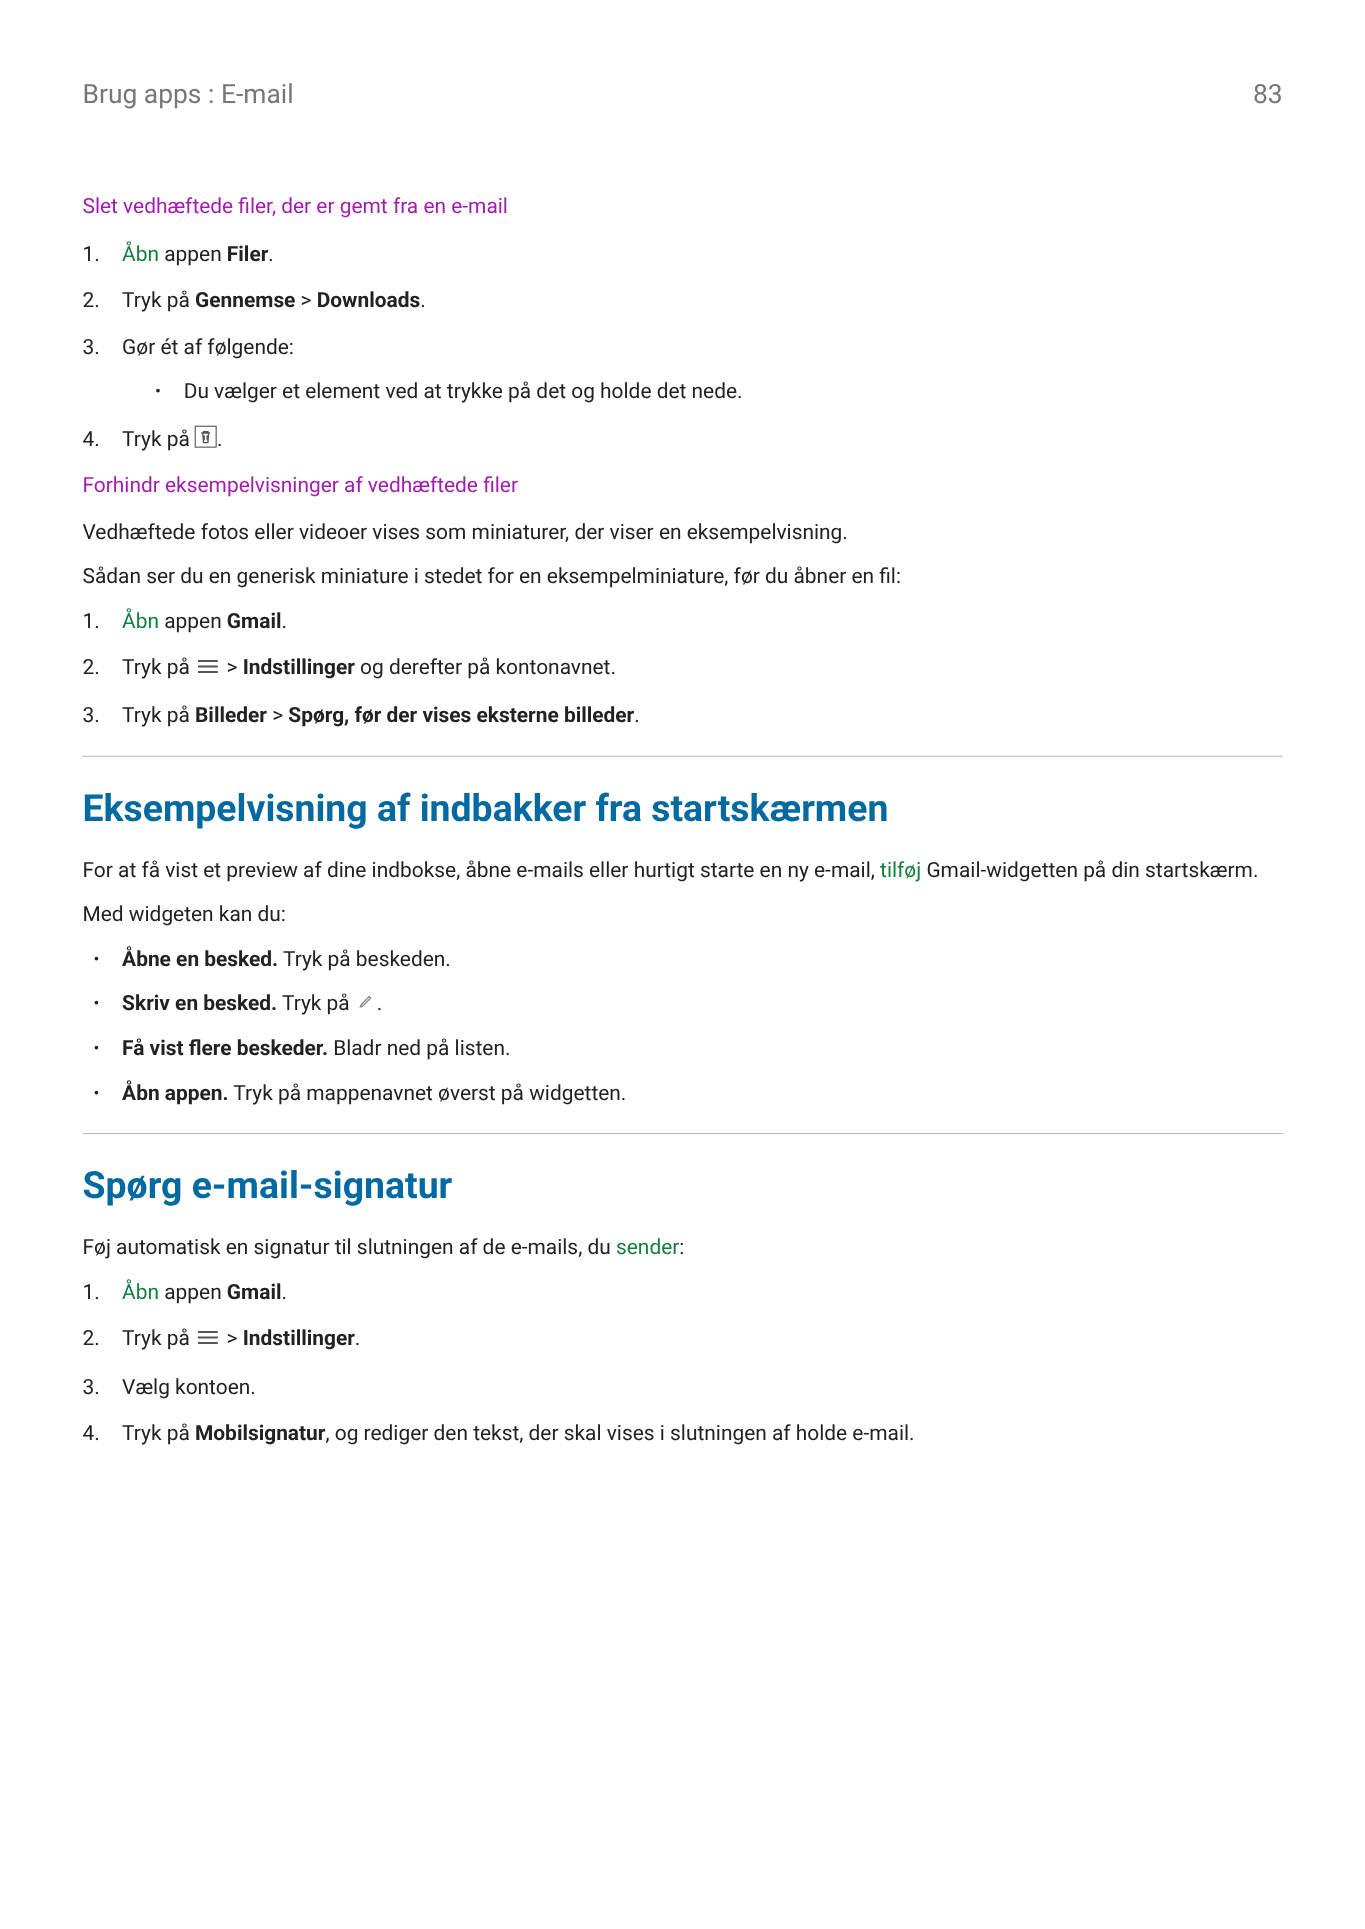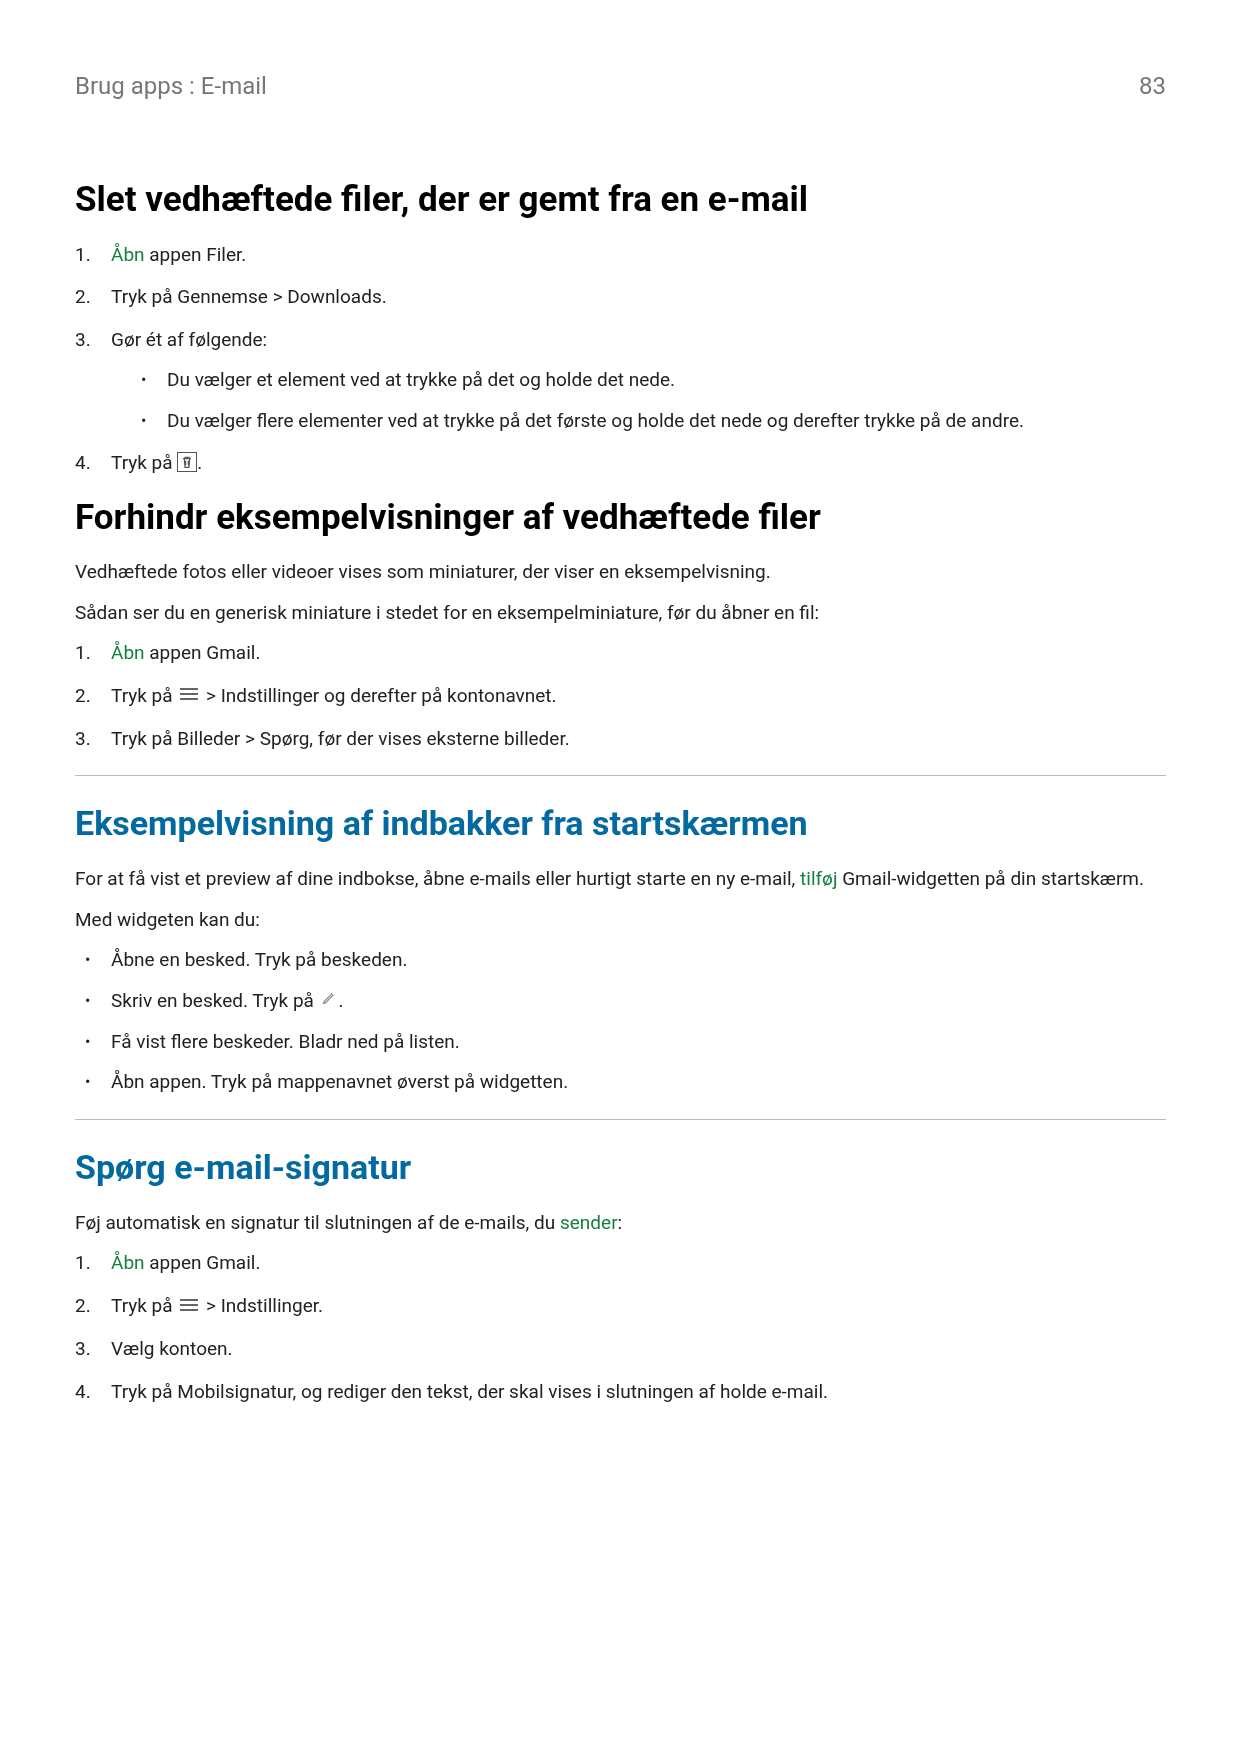--- a/index.html
+++ b/index.html
@@ -22,23 +22,23 @@
       justify-content: space-between;
       align-items: flex-start;
       color: #777;
       font-size: 24px;
       margin-bottom: 70px;
     }
     .header .page-num {
       font-size: 24px;
     }
     h2 {
-      font-size: 35px;
-      font-weight: 700;
-      color: #000000;
+      font-size: 19px;
+      font-weight: 400;
+      color: #a21caf;
       margin-bottom: 14px;
       margin-top: 8px;
     }
     h1 {
       font-size: 34px;
       font-weight: 700;
       color: #0369a1;
       margin-top: 22px;
       margin-bottom: 16px;
     }
@@ -87,21 +87,21 @@
     }
     .nested li::before {
       left: 10px;
       content: "•";
     }
     a, .link {
       color: #15803d;
       text-decoration: none;
     }
     b, strong {
-      font-weight: 400;
+      font-weight: 700;
     }
     hr {
       border: none;
       border-top: 1.3px solid #bbb;
       margin: 22px 0 4px 0;
     }
     .icon-inline {
       display: inline-block;
       vertical-align: middle;
       margin: 0 2px;
@@ -131,21 +131,20 @@
   <li>
     <a class="link">Åbn</a><span> appen </span><b>Filer</b><span>.</span>
   </li>
   <li>
     <span>Tryk på </span><b>Gennemse</b><span> &gt; </span><b>Downloads</b><span>.</span>
   </li>
   <li>
     <span>Gør ét af følgende:</span>
     <ul class="nested">
       <li>Du vælger et element ved at trykke på det og holde det nede.</li>
-      <li>Du vælger flere elementer ved at trykke på det første og holde det nede og derefter trykke på de andre.</li>
     </ul>
   </li>
   <li>
     <span>Tryk på </span><span class="trash-box"><svg width="16" height="16" viewBox="0 0 24 24" fill="none" stroke="#555" stroke-width="1.8">
           <path d="M6 7h12M9 7V5h6v2M8 7l1 13h6l1-13M10 10v7M14 10v7"></path>
         </svg></span><span>.</span>
   </li>
 </ol>
 
 <h2 style="">Forhindr eksempelvisninger af vedhæftede filer</h2>

